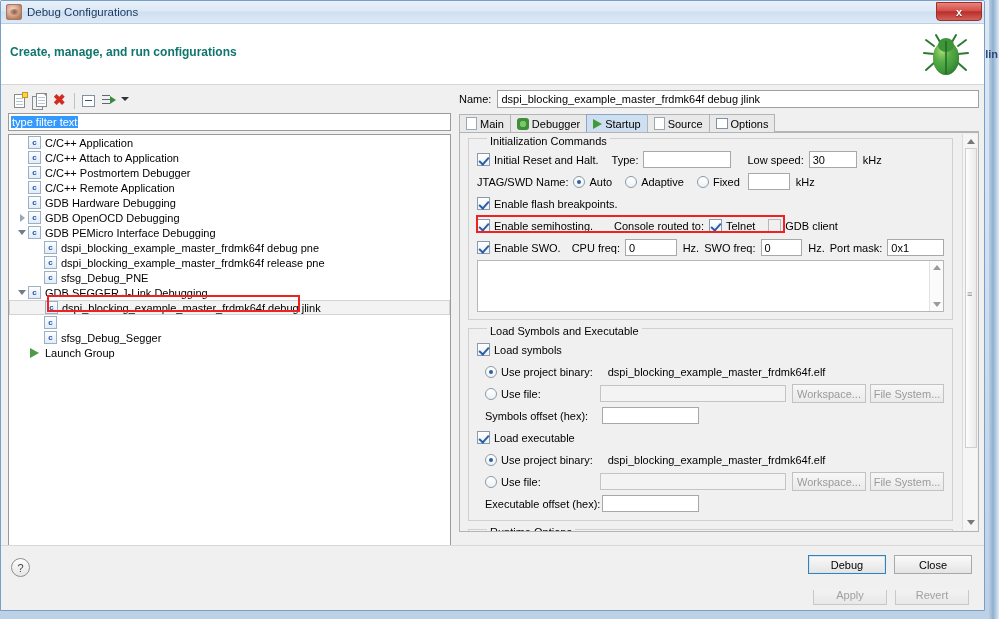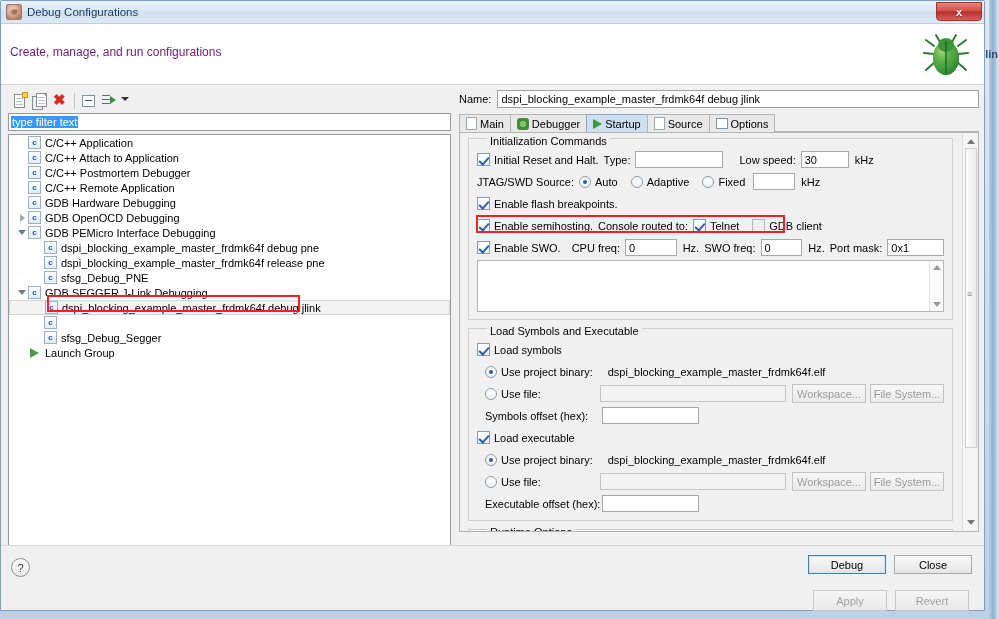--- a/index.html
+++ b/index.html
@@ -69,21 +69,21 @@
 
   
   #header {
     position: relative;
     height: 60px;
     background: #ffffff;
     border-bottom: 1px solid #d7d7d7;
   }
   #header-title {
     position: absolute; left: 9px; top: 21px;
-    font-size: 12px; font-weight: normal; color: #701a75;
+    font-size: 12px; font-weight: bold; color: #0f766e;
   }
   #bug-icon { position: absolute; right: 12px; top: 8px; width: 52px; height: 48px; }
 
   
   #body { position: relative; height: 505px; background: #f0f0f0; }
 
   
   #left-pane { position: absolute; left: 7px; top: 4px; width: 443px; height: 480px; }
   #tree-toolbar { height: 24px; display: flex; align-items: center; padding-left: 2px; }
   .tb-btn { width: 20px; height: 20px; position: relative; cursor: pointer; display:inline-block; }
@@ -219,21 +219,21 @@
   #red-box-semihost {
     position:absolute; left:7px; top:76px; width:309px; height:18px;
     border:2px solid #ee2222; box-sizing:border-box; pointer-events:none;
   }
 
   
   #apply-row { position:absolute; right:10px; top:495px; display:flex; }
   .btn-ar {
     width:74px; height:21px; margin-left:8px; box-sizing:border-box;
     border:1px solid #c8c8c8; background:linear-gradient(to bottom,#f6f6f6,#e8e8e8);
-    font-size:11px; color:#a0a0a0; display:flex; align-items:center; justify-content:center;margin-top:6px;
+    font-size:11px; color:#a0a0a0; display:flex; align-items:center; justify-content:center;
   }
   #footer {
     position:absolute; left:0; bottom:0; width:100%; height:44px;
     border-top:1px solid #d8d8d8; background:#f0f0f0;
   }
   #help-icon {
     position:absolute; left:10px; top:12px; width:17px; height:17px; border-radius:50%;
     border:1px solid #8f8f8f; background:linear-gradient(to bottom,#fdfdfd,#e6e6e6);
     font-size:11px; color:#444; display:flex; align-items:center; justify-content:center; cursor:pointer;
   }
@@ -444,48 +444,48 @@
         </div>
 
         <div class="content">
 
           <div class="group">
             <div class="glabel">Initialization Commands</div>
 
             <div class="row">
               <span class="cb checked"></span>
               <span class="lbl">Initial Reset and Halt.</span>
-              <span class="lbl" style="">Type:</span>
+              <span class="lbl" style="margin-left:8px;">Type:</span>
               <span class="txt" style="width:88px;"></span>
               <span class="lbl" style="margin-left:16px;">Low speed:</span>
               <span class="txt" style="width:48px;">30</span>
               <span class="lbl" style="margin-left:6px;">kHz</span>
             </div>
 
             <div class="row">
-              <span class="lbl">JTAG/SWD Source:</span>
+              <span class="lbl">JTAG/SWD Name:</span>
               <span class="rb checked"></span>
               <span class="lbl">Auto</span>
               <span class="rb" style="margin-left:8px;"></span>
               <span class="lbl">Adaptive</span>
               <span class="rb" style="margin-left:8px;"></span>
               <span class="lbl">Fixed</span>
               <span class="txt" style="width:42px;margin-left:3px;"></span>
               <span class="lbl" style="margin-left:6px;">kHz</span>
             </div>
 
             <div class="row">
               <span class="cb checked"></span>
               <span class="lbl">Enable flash breakpoints.</span>
             </div>
 
             <div class="row">
               <span class="cb checked"></span>
               <span class="lbl">Enable semihosting.</span>
-              <span class="lbl" style="margin-left:0;">Console routed to:</span>
+              <span class="lbl" style="margin-left:16px;">Console routed to:</span>
               <span class="cb checked"></span>
               <span class="lbl">Telnet</span>
               <span class="cb dis" style="margin-left:8px;"></span>
               <span class="lbl">GDB client</span>
             </div>
 
             <div class="row">
               <span class="cb checked"></span>
               <span class="lbl">Enable SWO.</span>
               <span class="lbl" style="margin-left:6px;">CPU freq:</span>

